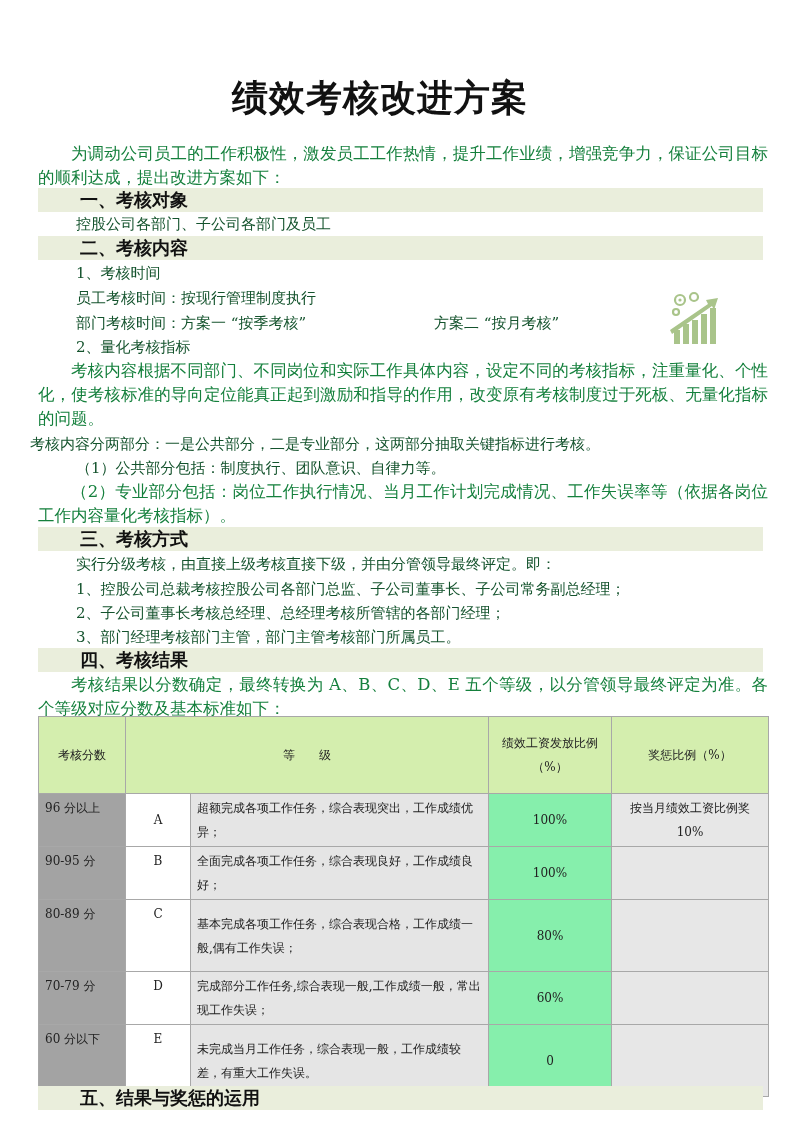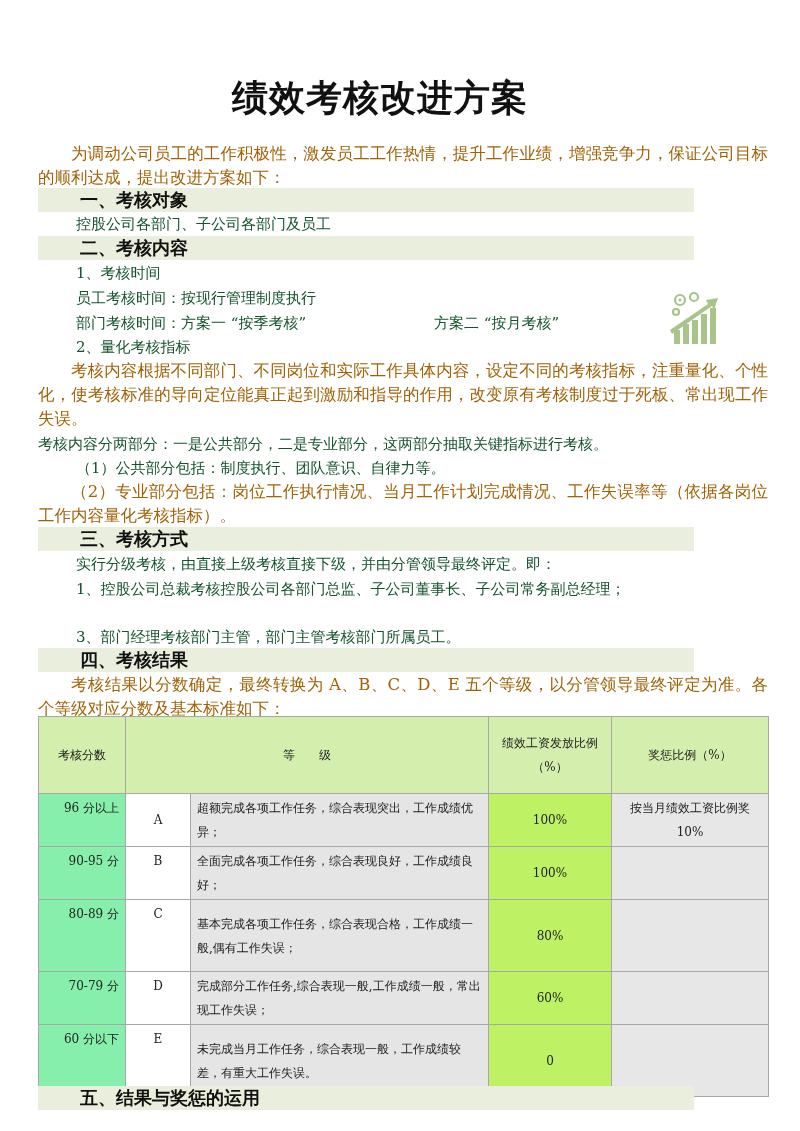--- a/index.html
+++ b/index.html
@@ -9,50 +9,50 @@
     color: #1a1a1a;
   }
   .page { position: absolute; left: 0; top: 0; width: 800px; height: 1131px; }
   .title {
     position: absolute; left: 0; top: 74px; width: 760px; text-align: center;
     font-family: "DejaVu Sans", "Liberation Sans", sans-serif;
     font-weight: bold; font-size: 36px; letter-spacing: 1px; color: #111;
   }
   .p {
     position: absolute; left: 38px; width: 730px;
-    font-size: 16.5px; line-height: 24px; color: #a16207;
+    font-size: 16.5px; line-height: 24px; color: #15803d;
     text-align: justify;
   }
   .indent { text-indent: 2em; }
   .sec {
-    position: absolute; left: 38px; width: 656px; height: 24px;
+    position: absolute; left: 38px; width: 725px; height: 24px;
     background: #eaeedc;
   }
   .sec span {
     position: absolute; left: 42px; top: 0px;
     font-family: "DejaVu Sans", "Liberation Sans", sans-serif;
     font-weight: bold; font-size: 18px; line-height: 24px; color: #111;
   }
   .line { position: absolute; font-size: 15px; line-height: 24px; color: #14532d; white-space: nowrap; }
   .icon { position: absolute; left: 668px; top: 290px; width: 56px; height: 56px; }
 
   table.grade {
     position: absolute; left: 38px; top: 716px; width: 730px;
     border-collapse: collapse; table-layout: fixed;
     font-size: 12px; color: #222;
   }
   table.grade td, table.grade th {
     border: 1px solid #a8a8a8; padding: 2px 6px; vertical-align: middle;
     line-height: 24px; font-weight: normal;
   }
   table.grade th { background: #d4eeae; text-align: center; height: 72px; }
-  .c-score { background: #86efac; text-align: right; vertical-align: top !important; }
+  .c-score { background: #a3a3a3; text-align: left; vertical-align: top !important; }
   .c-letter { background: #ffffff; text-align: center; }
   .c-desc { background: #e5e5e5; text-align: left; }
-  .c-wage { background: #bef264; text-align: center; }
+  .c-wage { background: #86efac; text-align: center; }
   .c-reward { background: #e7e7e7; text-align: center; }
   .top { vertical-align: top !important; }
 </style>
 </head>
 <body>
 
 <div class="page">
 
   <div class="title">绩效考核改进方案</div>
 
@@ -82,30 +82,31 @@
       <circle cx="12" cy="10" r="1.6"></circle>
       <rect x="6" y="40" width="6" height="14"></rect>
       <rect x="15" y="34" width="6" height="20"></rect>
       <rect x="24" y="30" width="6" height="24"></rect>
       <rect x="33" y="24" width="6" height="30"></rect>
       <rect x="42" y="18" width="6" height="36"></rect>
       <polygon points="2,40 40,14 38,10 50,8 46,20 44,16 4,44"></polygon>
     </g>
   </svg>
 
-  <div class="p indent" style="top:359px;">考核内容根据不同部门、不同岗位和实际工作具体内容，设定不同的考核指标，注重量化、个性化，使考核标准的导向定位能真正起到激励和指导的作用，改变原有考核制度过于死板、常出现工作失误。</div>
-  <div class="line" style="left:38px; top:432px;">考核内容分两部分：一是公共部分，二是专业部分，这两部分抽取关键指标进行考核。</div>
+  <div class="p indent" style="top:359px;">考核内容根据不同部门、不同岗位和实际工作具体内容，设定不同的考核指标，注重量化、个性化，使考核标准的导向定位能真正起到激励和指导的作用，改变原有考核制度过于死板、无量化指标的问题。</div>
+  <div class="line" style="left:30px; top:432px;">考核内容分两部分：一是公共部分，二是专业部分，这两部分抽取关键指标进行考核。</div>
   <div class="line" style="left:76px; top:456px;">（1）公共部分包括：制度执行、团队意识、自律力等。</div>
   <div class="p indent" style="top:480px;">（2）专业部分包括：岗位工作执行情况、当月工作计划完成情况、工作失误率等（依据各岗位工作内容量化考核指标）。</div>
 
   <div class="sec" style="top:527px;">
     <span>三、考核方式</span>
   </div>
   <div class="line" style="left:76px; top:552px;">实行分级考核，由直接上级考核直接下级，并由分管领导最终评定。即：</div>
   <div class="line" style="left:76px; top:577px;">1、控股公司总裁考核控股公司各部门总监、子公司董事长、子公司常务副总经理；</div>
+  <div class="line" style="left:76px; top:601px;">2、子公司董事长考核总经理、总经理考核所管辖的各部门经理；</div>
   <div class="line" style="left:76px; top:625px;">3、部门经理考核部门主管，部门主管考核部门所属员工。</div>
 
   <div class="sec" style="top:648px;">
     <span>四、考核结果</span>
   </div>
   <div class="p indent" style="top:673px;">考核结果以分数确定，最终转换为 A、B、C、D、E 五个等级，以分管领导最终评定为准。各个等级对应分数及基本标准如下：</div>
 
   <table class="grade">
     <colgroup>
       <col style="width:87px">

